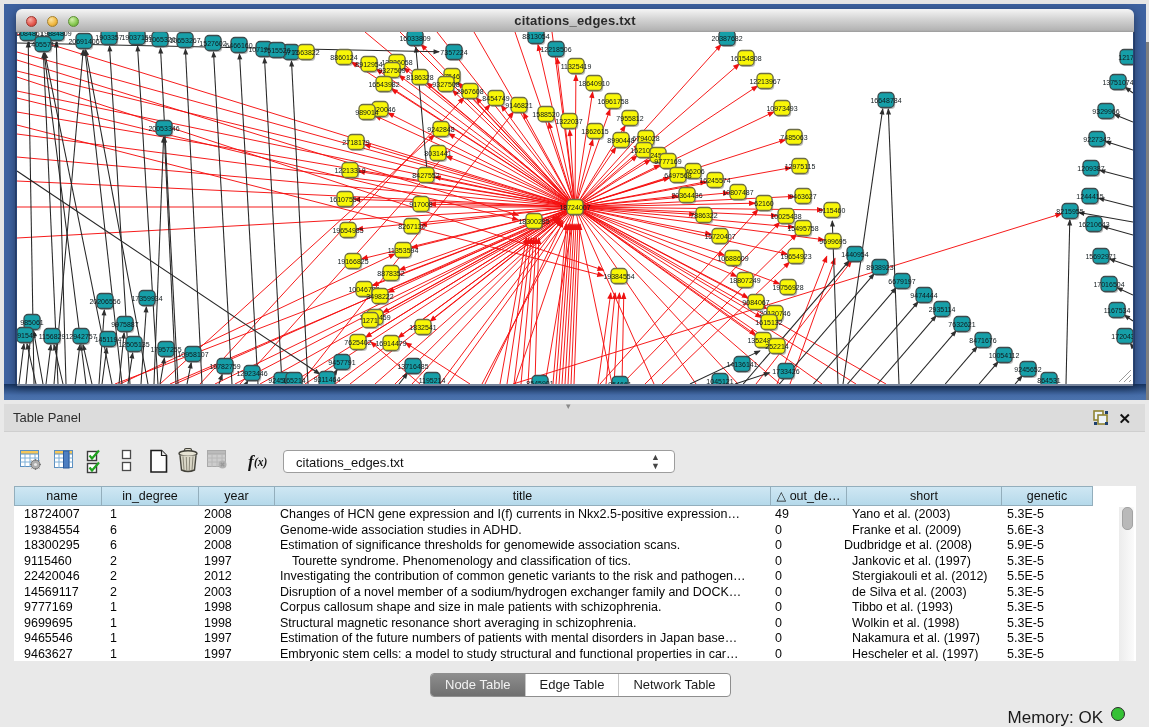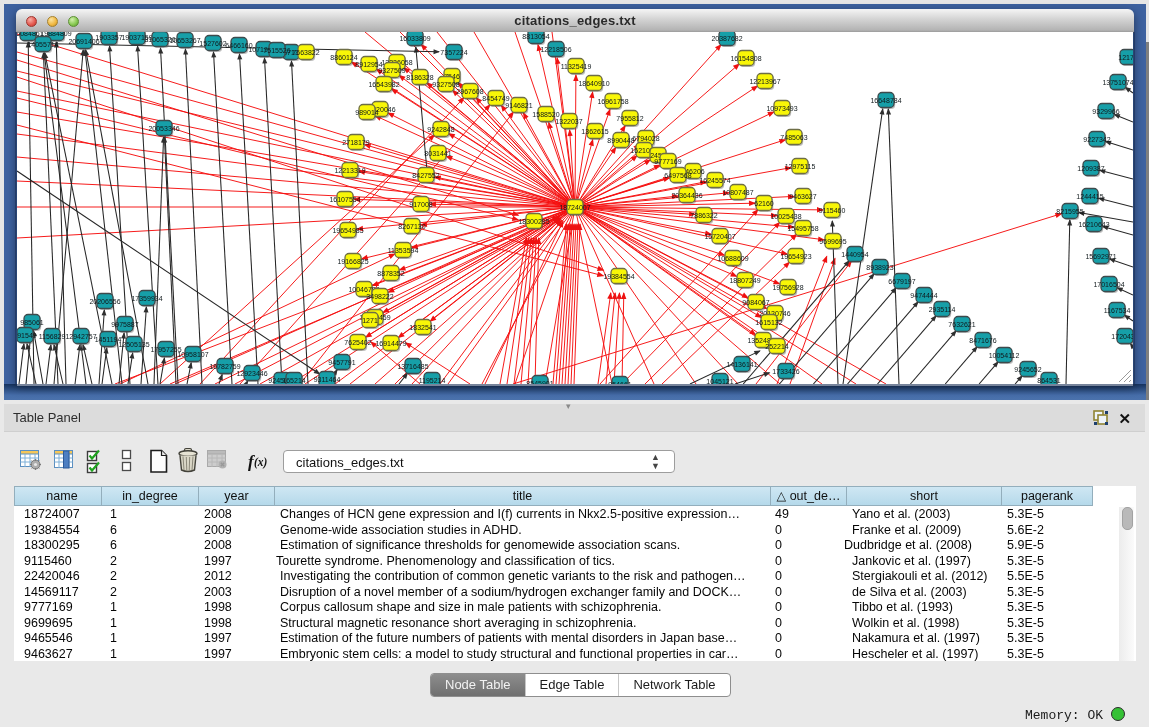--- a/index.html
+++ b/index.html
@@ -24,21 +24,21 @@
 #dropdown .ar{position:absolute;right:14px;top:2px;font-size:9px;color:#444;line-height:9px;}
 .hc{position:absolute;top:486px;height:20px;background:linear-gradient(#cfe7f3,#b5d9ea);border:1px solid #93aebc;box-sizing:border-box;text-align:center;font-size:12.5px;color:#101010;line-height:19px;}
 .trow{position:absolute;left:0;height:15.5px;font-size:12.5px;color:#060606;}
 .trow span{position:absolute;top:0;white-space:nowrap;}
 #vscroll{position:absolute;left:1119px;top:507px;width:15px;height:154px;background:linear-gradient(90deg,#ececec,#fbfbfb);}
 #vthumb{position:absolute;left:1122px;top:507px;width:9px;height:21px;background:#b9b9b9;border-radius:5px;border:1px solid #a2a2a2;}
 #tabs{position:absolute;left:430px;top:673px;height:22px;border:1px solid #8e8e8e;border-radius:4px;display:flex;overflow:hidden;background:#fff;}
 .tab{font-size:13px;line-height:22px;padding:0 14px;color:#1c1c1c;}
 .tab.sel{background:linear-gradient(#8d8d8d,#6f6f6f);color:#f2f2f2;}
 .tab.mid{border-left:1px solid #c7c7c7;border-right:1px solid #c7c7c7;}
-#status{position:absolute;right:46px;top:708px;font-size:13px;color:#1a1a1a;font-family:Liberation Mono, monospace;}
+#status{position:absolute;right:46px;top:708px;font-size:17px;color:#1a1a1a;}
 #memdot{position:absolute;right:24px;top:707px;width:14px;height:14px;border-radius:50%;background:#35c135;border:1.5px solid #2c2c2c;box-sizing:border-box;}
 svg text{user-select:none;}
 </style></head><body>
 <div id="desktop">
   <div id="desk-band"></div>
   <div id="win">
     <div id="titlebar">
       <div class="tl" style="left:9.5px;background:radial-gradient(circle at 35% 30%,#f7b0a8,#e4574d 60%,#b13a32);border:1px solid #9f352e;"></div>
       <div class="tl" style="left:30.5px;background:radial-gradient(circle at 35% 30%,#fbe3a0,#f0b73f 60%,#bb8a2c);border:1px solid #a5802c;"></div>
       <div class="tl" style="left:51.5px;background:radial-gradient(circle at 35% 30%,#d3f0ad,#84c74e 60%,#5d9334);border:1px solid #5c8f33;"></div>
@@ -966,55 +966,55 @@
 <div id="dropdown">
     <span class="dt">citations_edges.txt</span>
     <span class="ar">▲<br>▼</span>
   </div>
 <div class="hc" style="left:14px;width:96px;">name</div>
 <div class="hc" style="left:101px;width:98px;">in_degree</div>
 <div class="hc" style="left:198px;width:77px;">year</div>
 <div class="hc" style="left:274px;width:497px;">title</div>
 <div class="hc" style="left:770px;width:77px;">△ out_de…</div>
 <div class="hc" style="left:846px;width:156px;">short</div>
-<div class="hc" style="left:1001px;width:92px;">pagerank</div>
+<div class="hc" style="left:1001px;width:92px;">genetic</div>
 <div id="tbody" style="position:absolute;left:14px;top:506px;width:1122px;height:155px;background:#fff;"></div>
 <div style="position:absolute;left:1093px;top:486px;width:43px;height:21px;background:#fff;"></div>
 <div class="trow" style="top:507.0px">
 <span style="left:24px">18724007</span>
     <span style="left:110px">1</span>
     <span style="left:204px">2008</span>
 <span style="left:280px">Changes of HCN gene expression and I(f) currents in Nkx2.5-positive expression…</span>
     <span style="left:775px">49</span>
     <span style="left:852px">Yano et al. (2003)</span>
 <span style="left:1007px">5.3E-5</span>
   </div>
 <div class="trow" style="top:522.5px">
 <span style="left:24px">19384554</span>
     <span style="left:110px">6</span>
     <span style="left:204px">2009</span>
 <span style="left:280px">Genome-wide association studies in ADHD.</span>
     <span style="left:775px">0</span>
     <span style="left:852px">Franke et al. (2009)</span>
-<span style="left:1007px">5.6E-2</span>
+<span style="left:1007px">5.6E-3</span>
   </div>
 <div class="trow" style="top:538.0px">
 <span style="left:24px">18300295</span>
     <span style="left:110px">6</span>
     <span style="left:204px">2008</span>
 <span style="left:280px">Estimation of significance thresholds for genomewide association scans.</span>
     <span style="left:775px">0</span>
     <span style="left:844px">Dudbridge et al. (2008)</span>
 <span style="left:1007px">5.9E-5</span>
   </div>
 <div class="trow" style="top:553.5px">
 <span style="left:24px">9115460</span>
     <span style="left:110px">2</span>
     <span style="left:204px">1997</span>
-<span style="left:276px">Tourette syndrome. Phenomenology and classification of tics.</span>
+<span style="left:292px">Tourette syndrome. Phenomenology and classification of tics.</span>
     <span style="left:775px">0</span>
     <span style="left:852px">Jankovic et al. (1997)</span>
 <span style="left:1007px">5.3E-5</span>
   </div>
 <div class="trow" style="top:569.0px">
 <span style="left:24px">22420046</span>
     <span style="left:110px">2</span>
     <span style="left:204px">2012</span>
 <span style="left:280px">Investigating the contribution of common genetic variants to the risk and pathogen…</span>
     <span style="left:775px">0</span>

